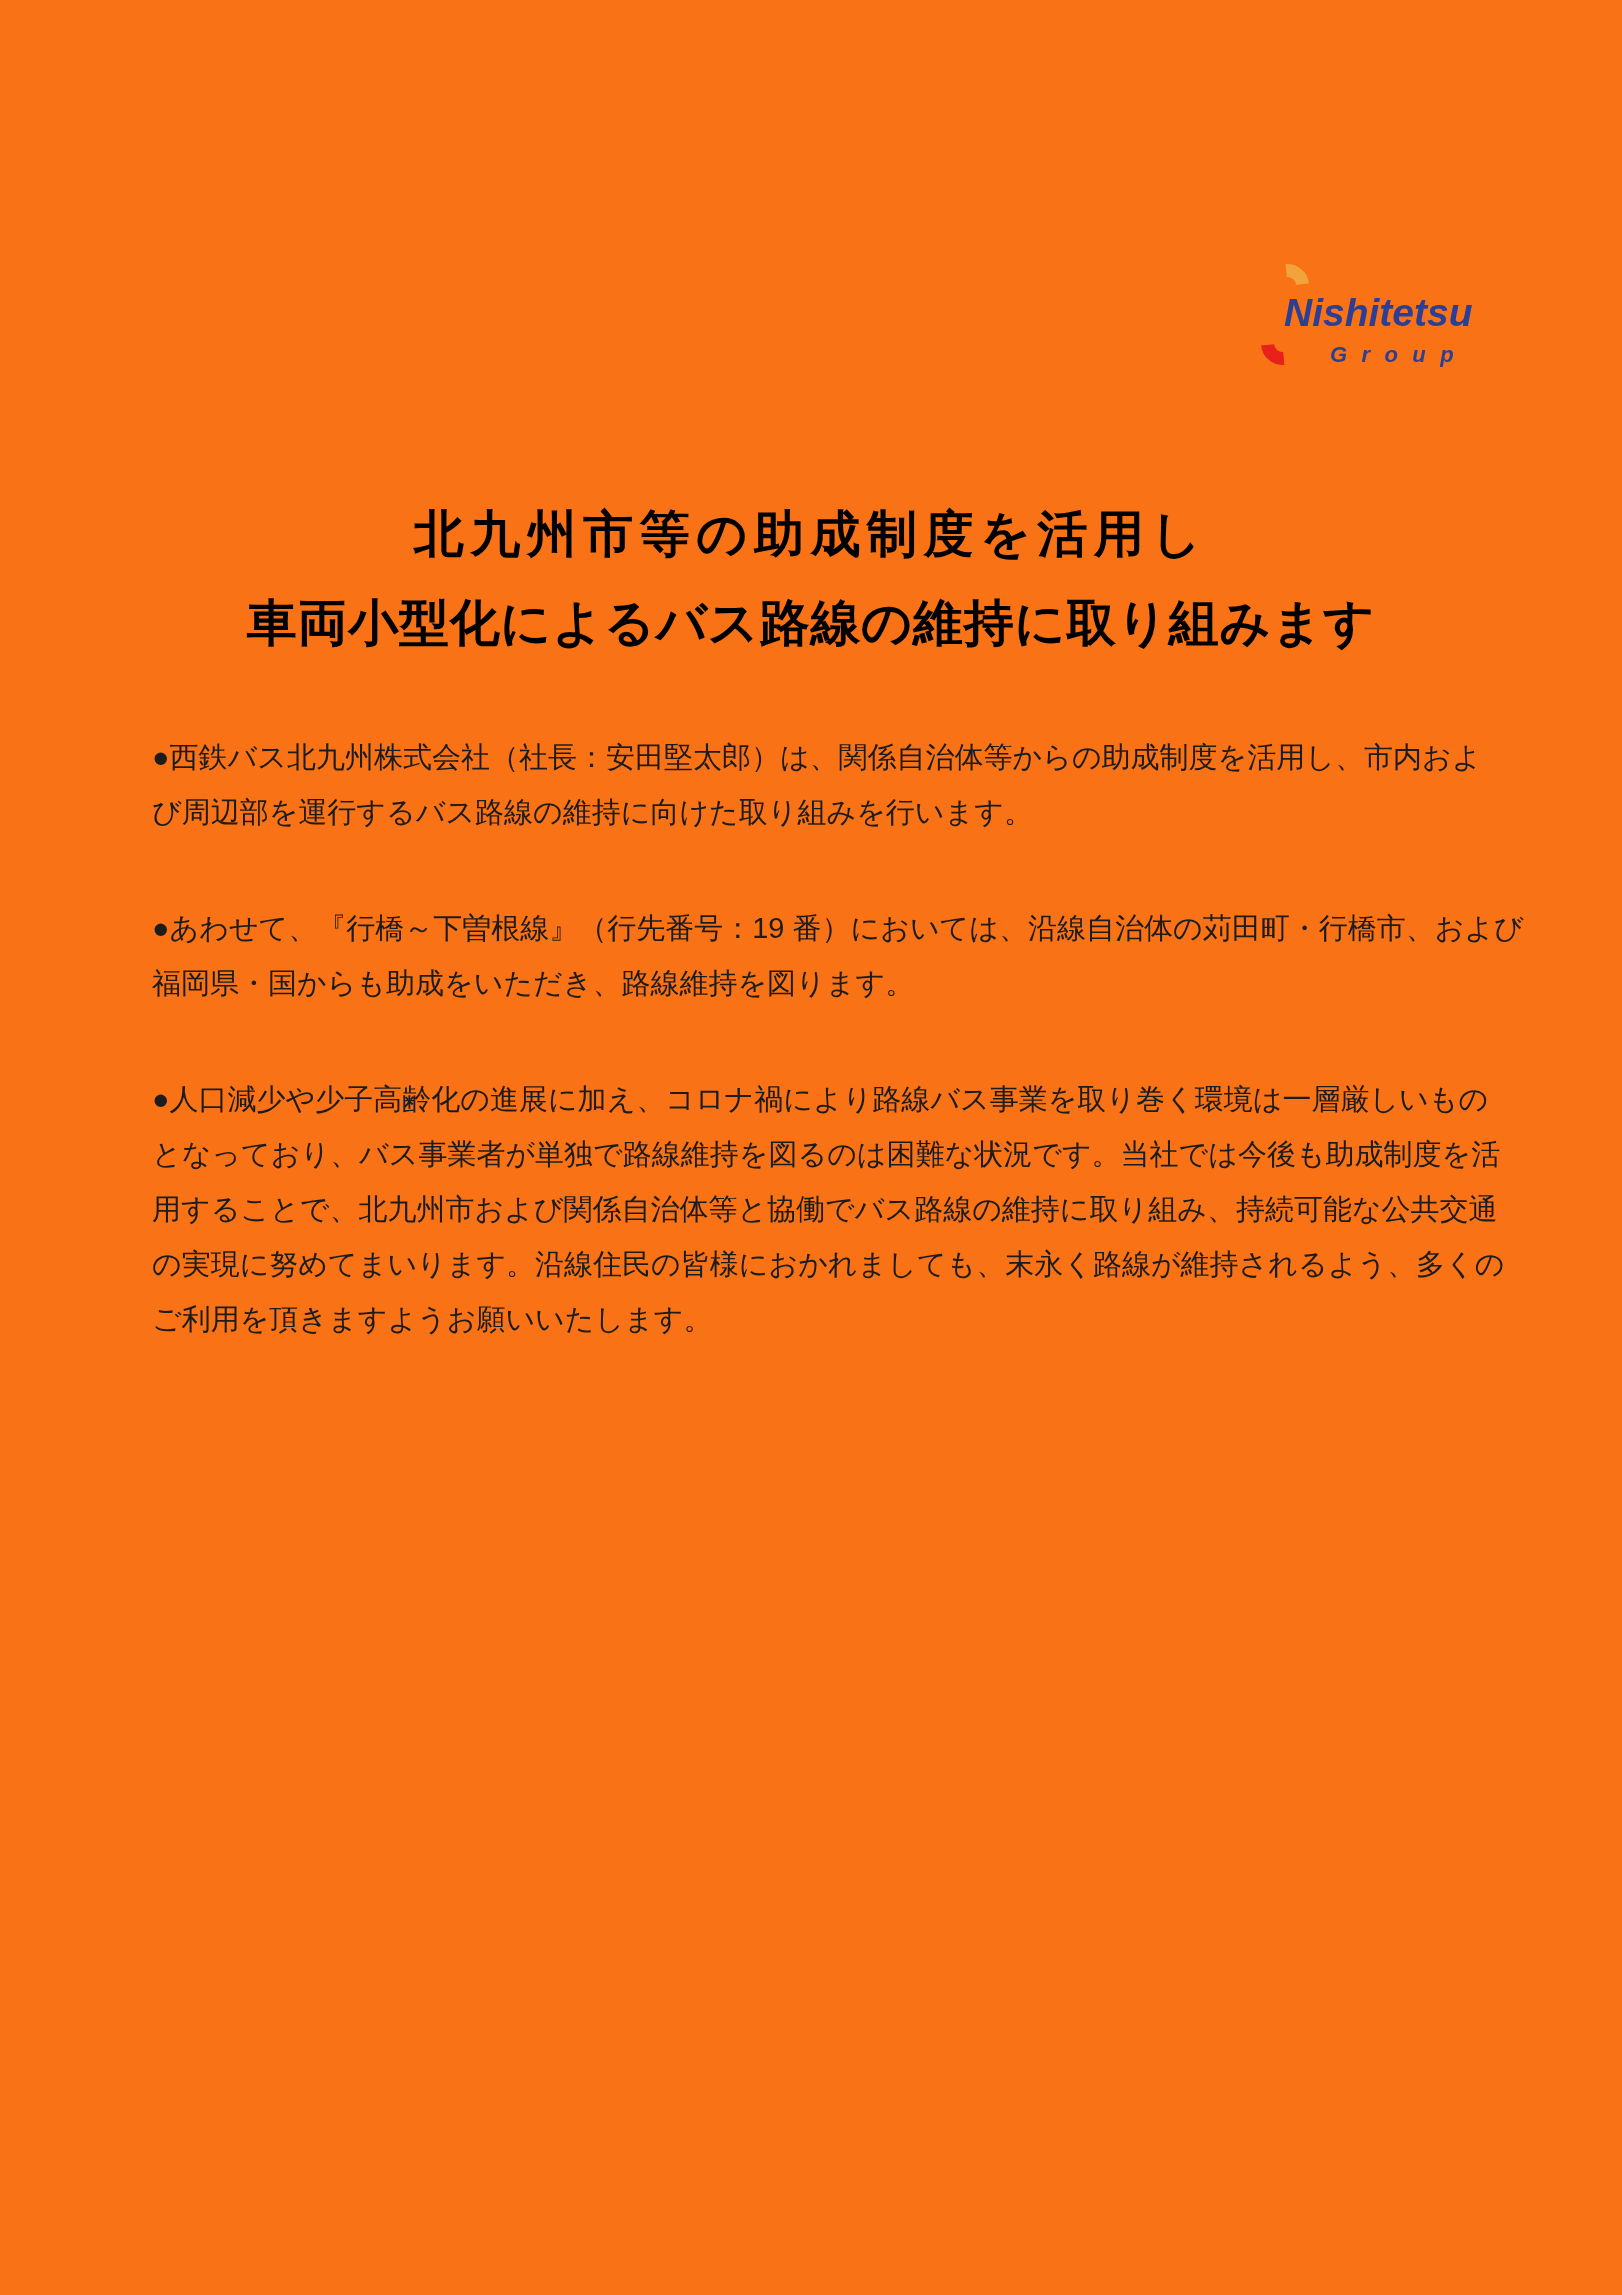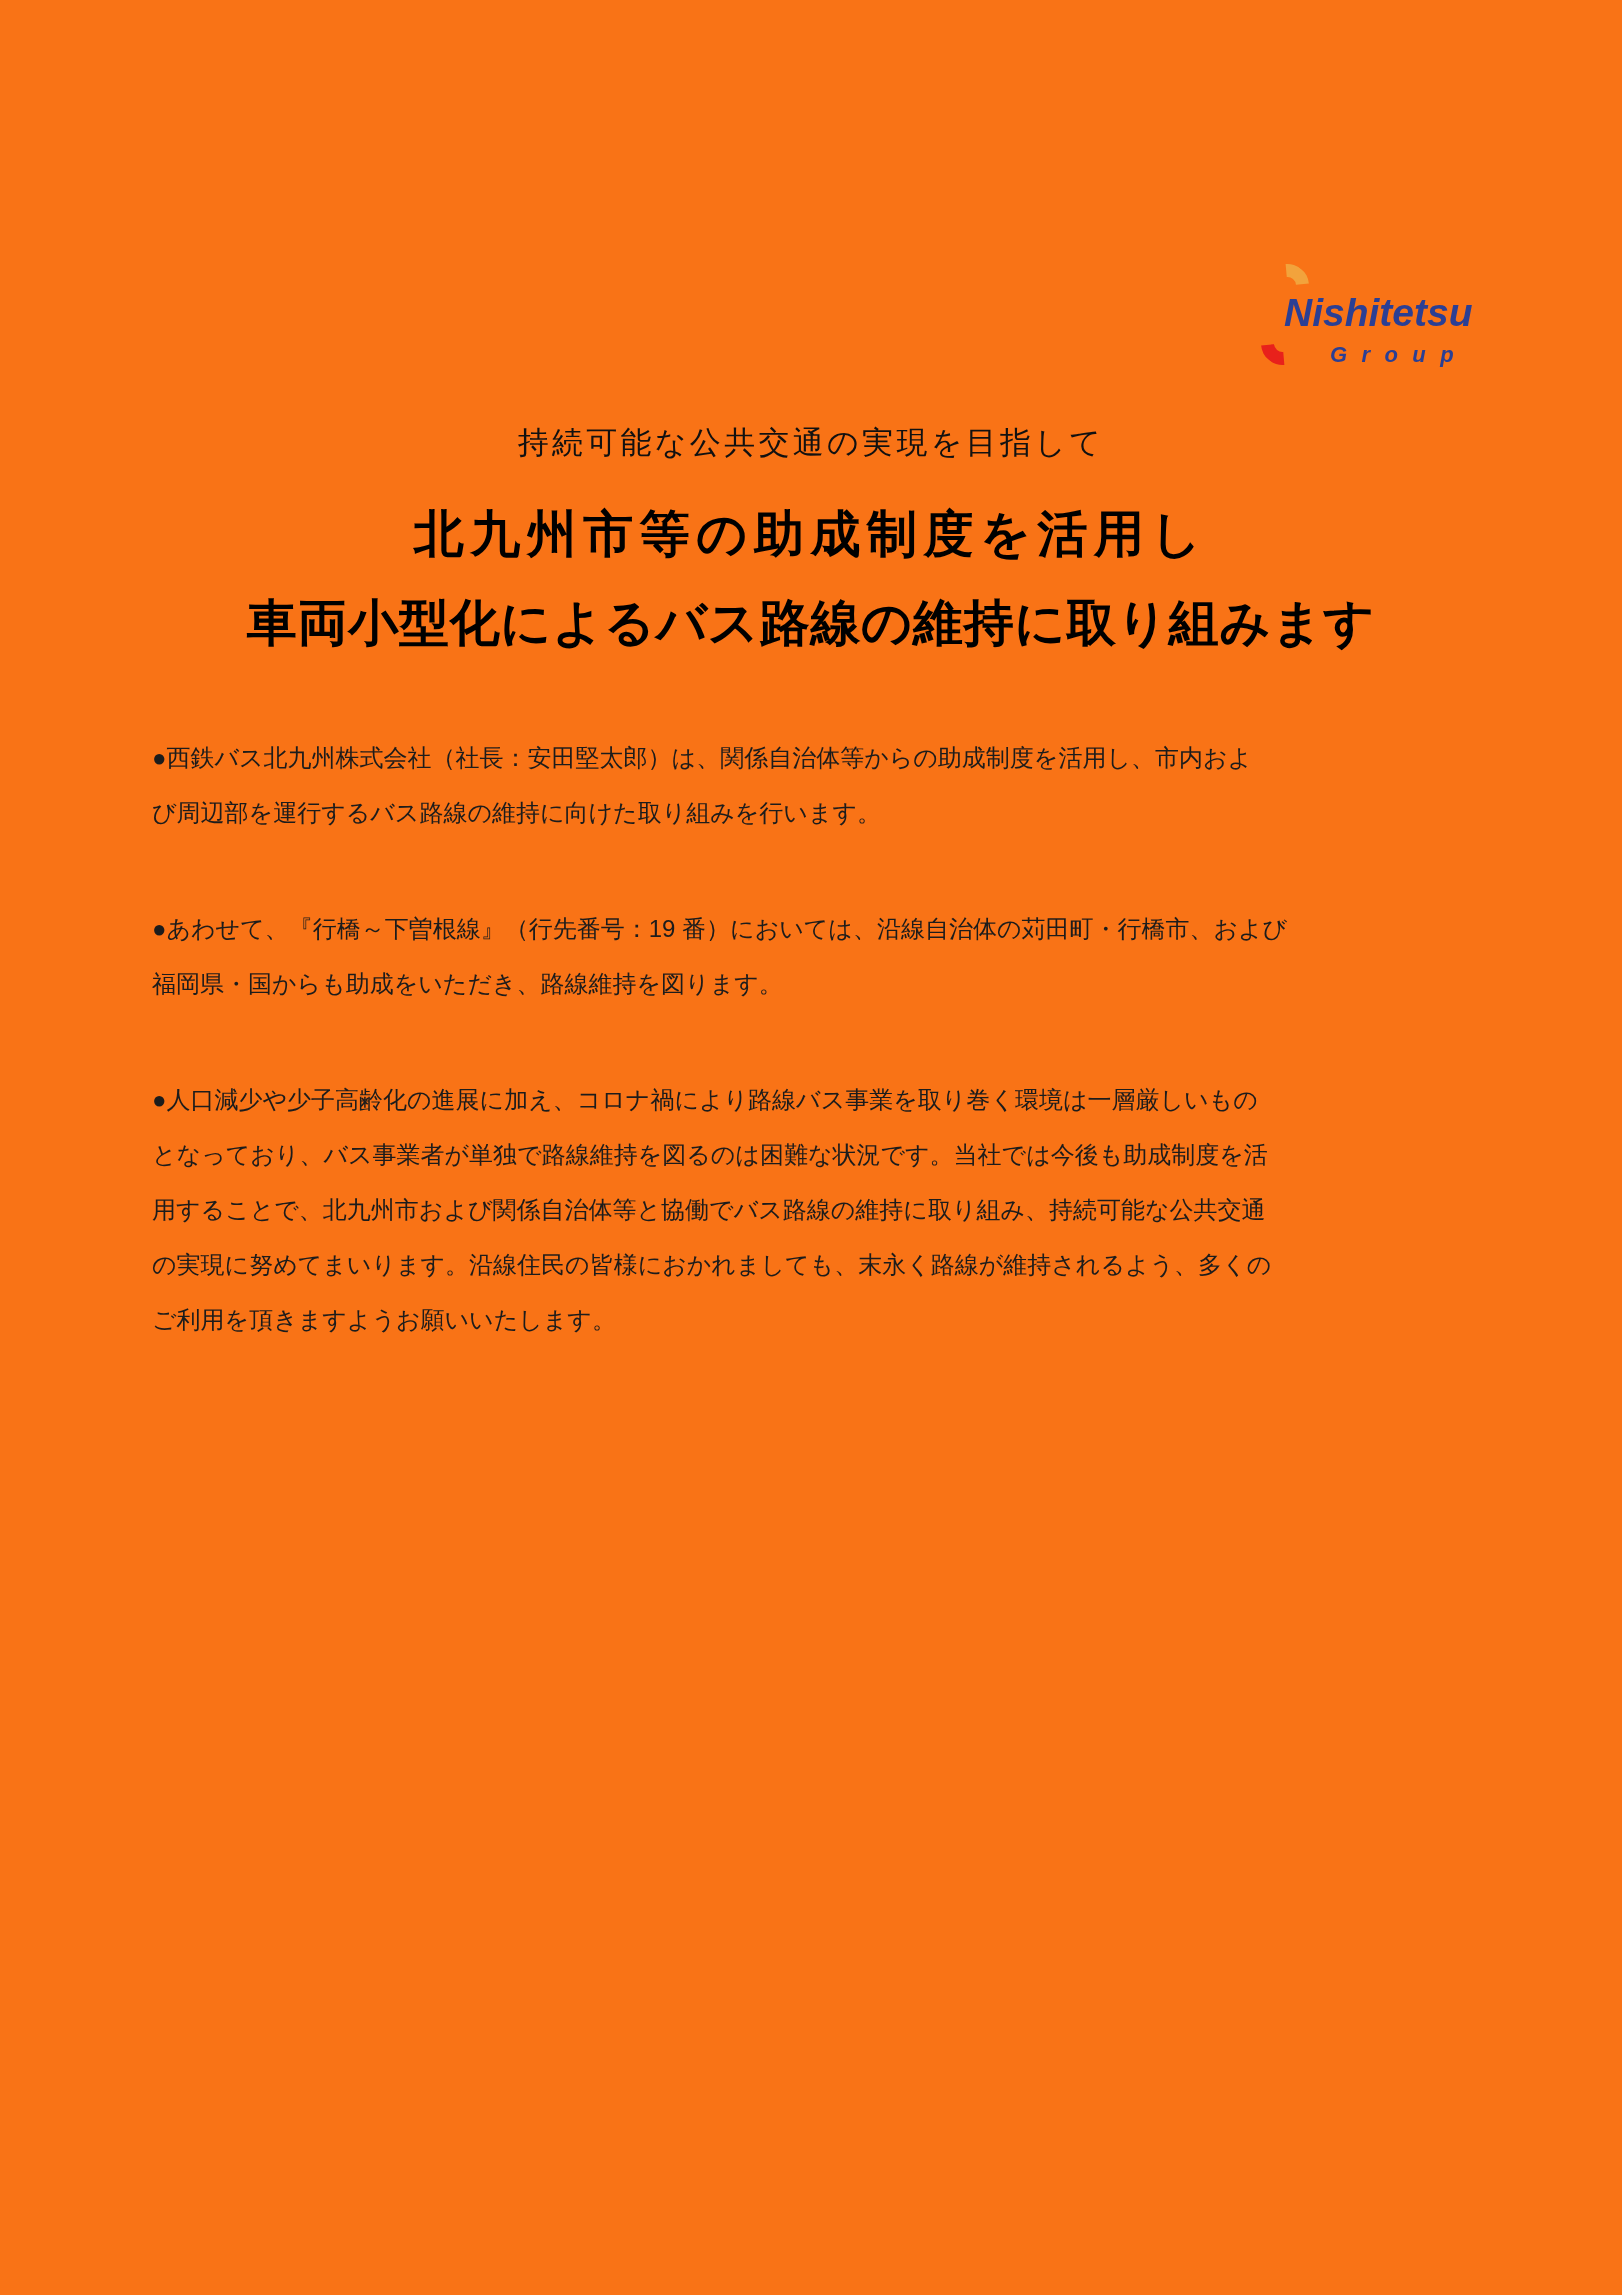--- a/index.html
+++ b/index.html
@@ -100,42 +100,41 @@
     top: 573px;
     letter-spacing: 0.7px;
   }
 
   
   .body-text {
     position: absolute;
     left: 152px;
     top: 730px;
     width: 1339px;
-    font-size: 24px;
+    font-size: 29px;
     line-height: 55px;
     color: #1c1c1c;
   }
   .body-text p {
     margin: 0 0 61px 0;
     white-space: pre; 
   }
 </style>
 </head>
 <body>
 
 <div class="page">
 
   <div class="logo">
     <div class="swoosh swoosh-orange"></div>
     <div class="swoosh swoosh-red"></div>
     <div class="logo-brand">Nishitetsu</div>
     <div class="logo-suffix">Group</div>
   </div>
 
-  <div class="subtitle">持続可能な公共交通の実現を目指して</div>
 
   <h1 class="title-line title-line-1">北九州市等の助成制度を活用し</h1>
   <h1 class="title-line title-line-2">車両小型化によるバス路線の維持に取り組みます</h1>
 
   <div class="body-text">
     <p>●西鉄バス北九州株式会社（社長：安田堅太郎）は、関係自治体等からの助成制度を活用し、市内およ
 び周辺部を運行するバス路線の維持に向けた取り組みを行います。</p>
     <p>●あわせて、『行橋～下曽根線』（行先番号：19 番）においては、沿線自治体の苅田町・行橋市、および
 福岡県・国からも助成をいただき、路線維持を図ります。</p>
     <p>●人口減少や少子高齢化の進展に加え、コロナ禍により路線バス事業を取り巻く環境は一層厳しいもの

